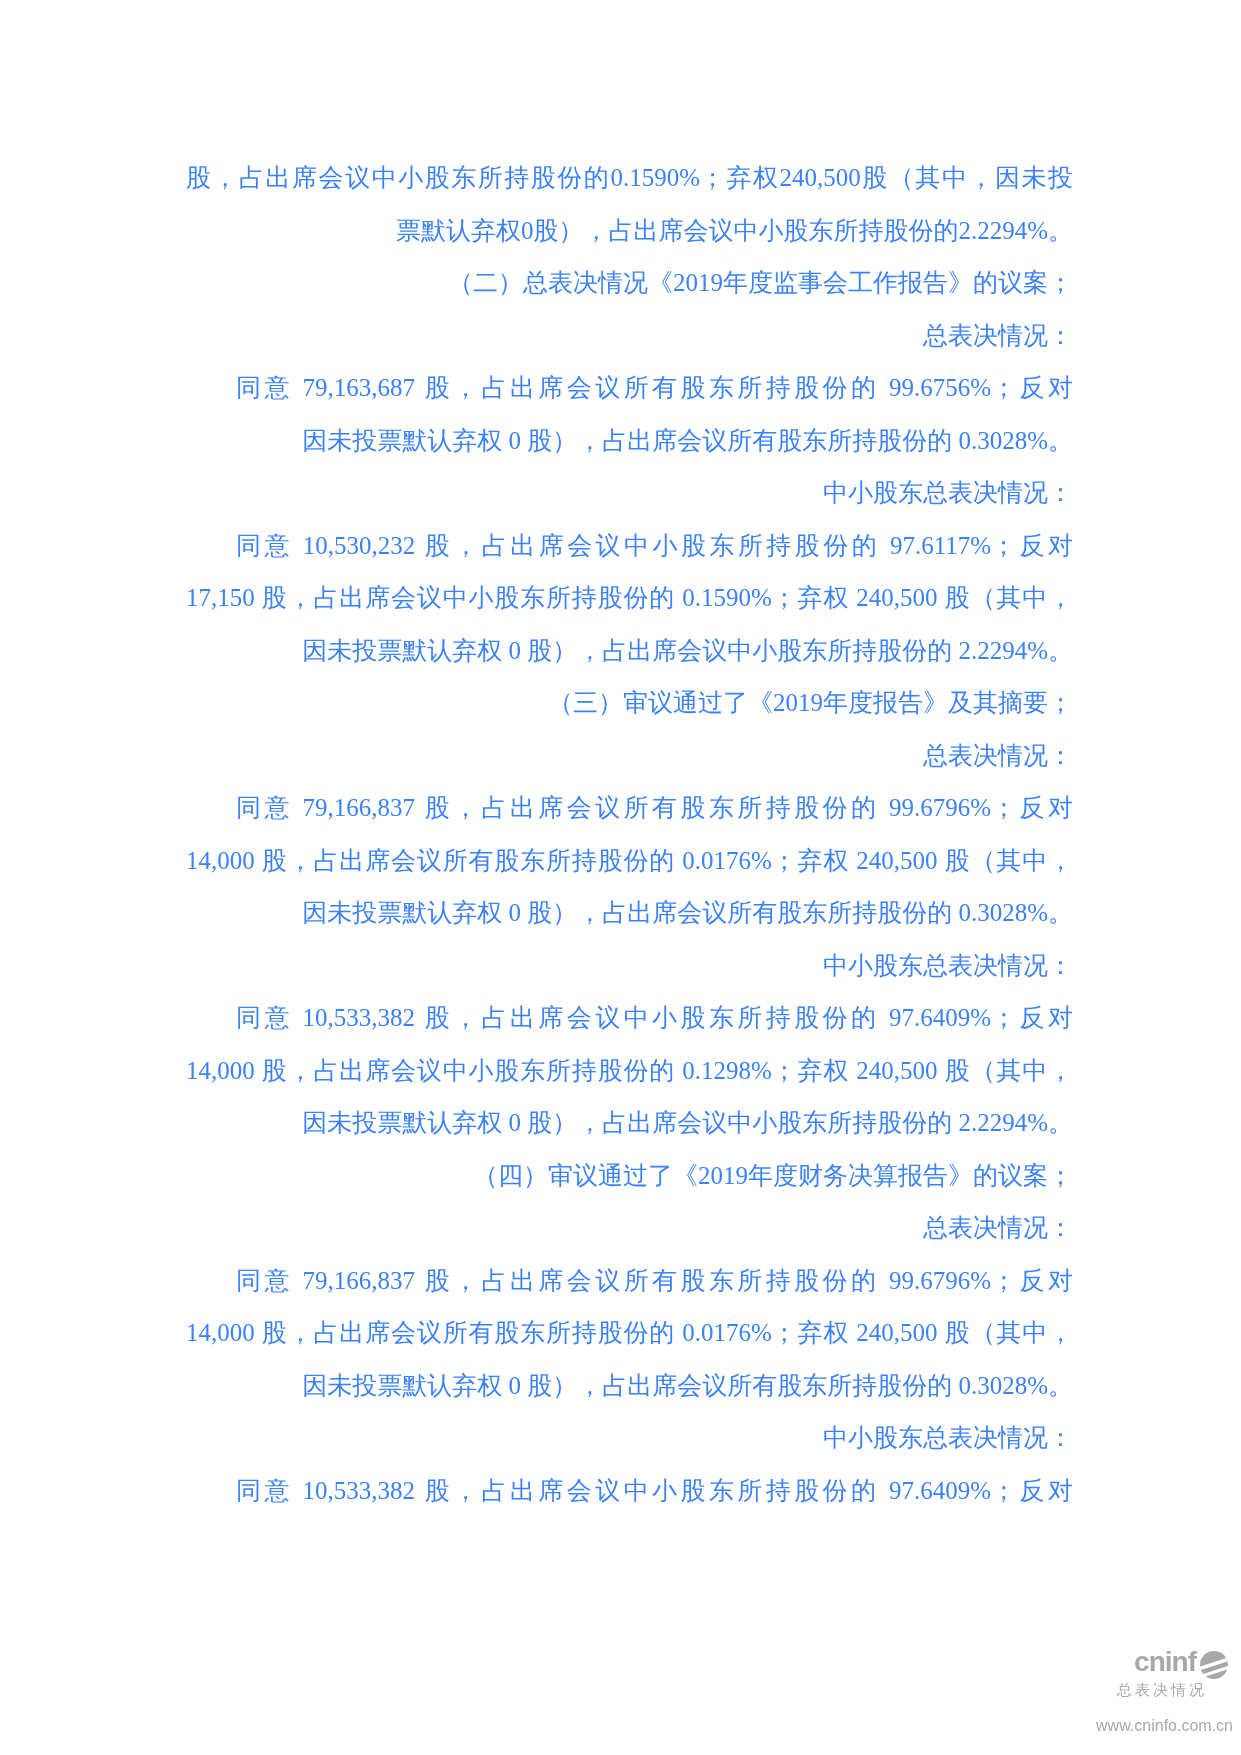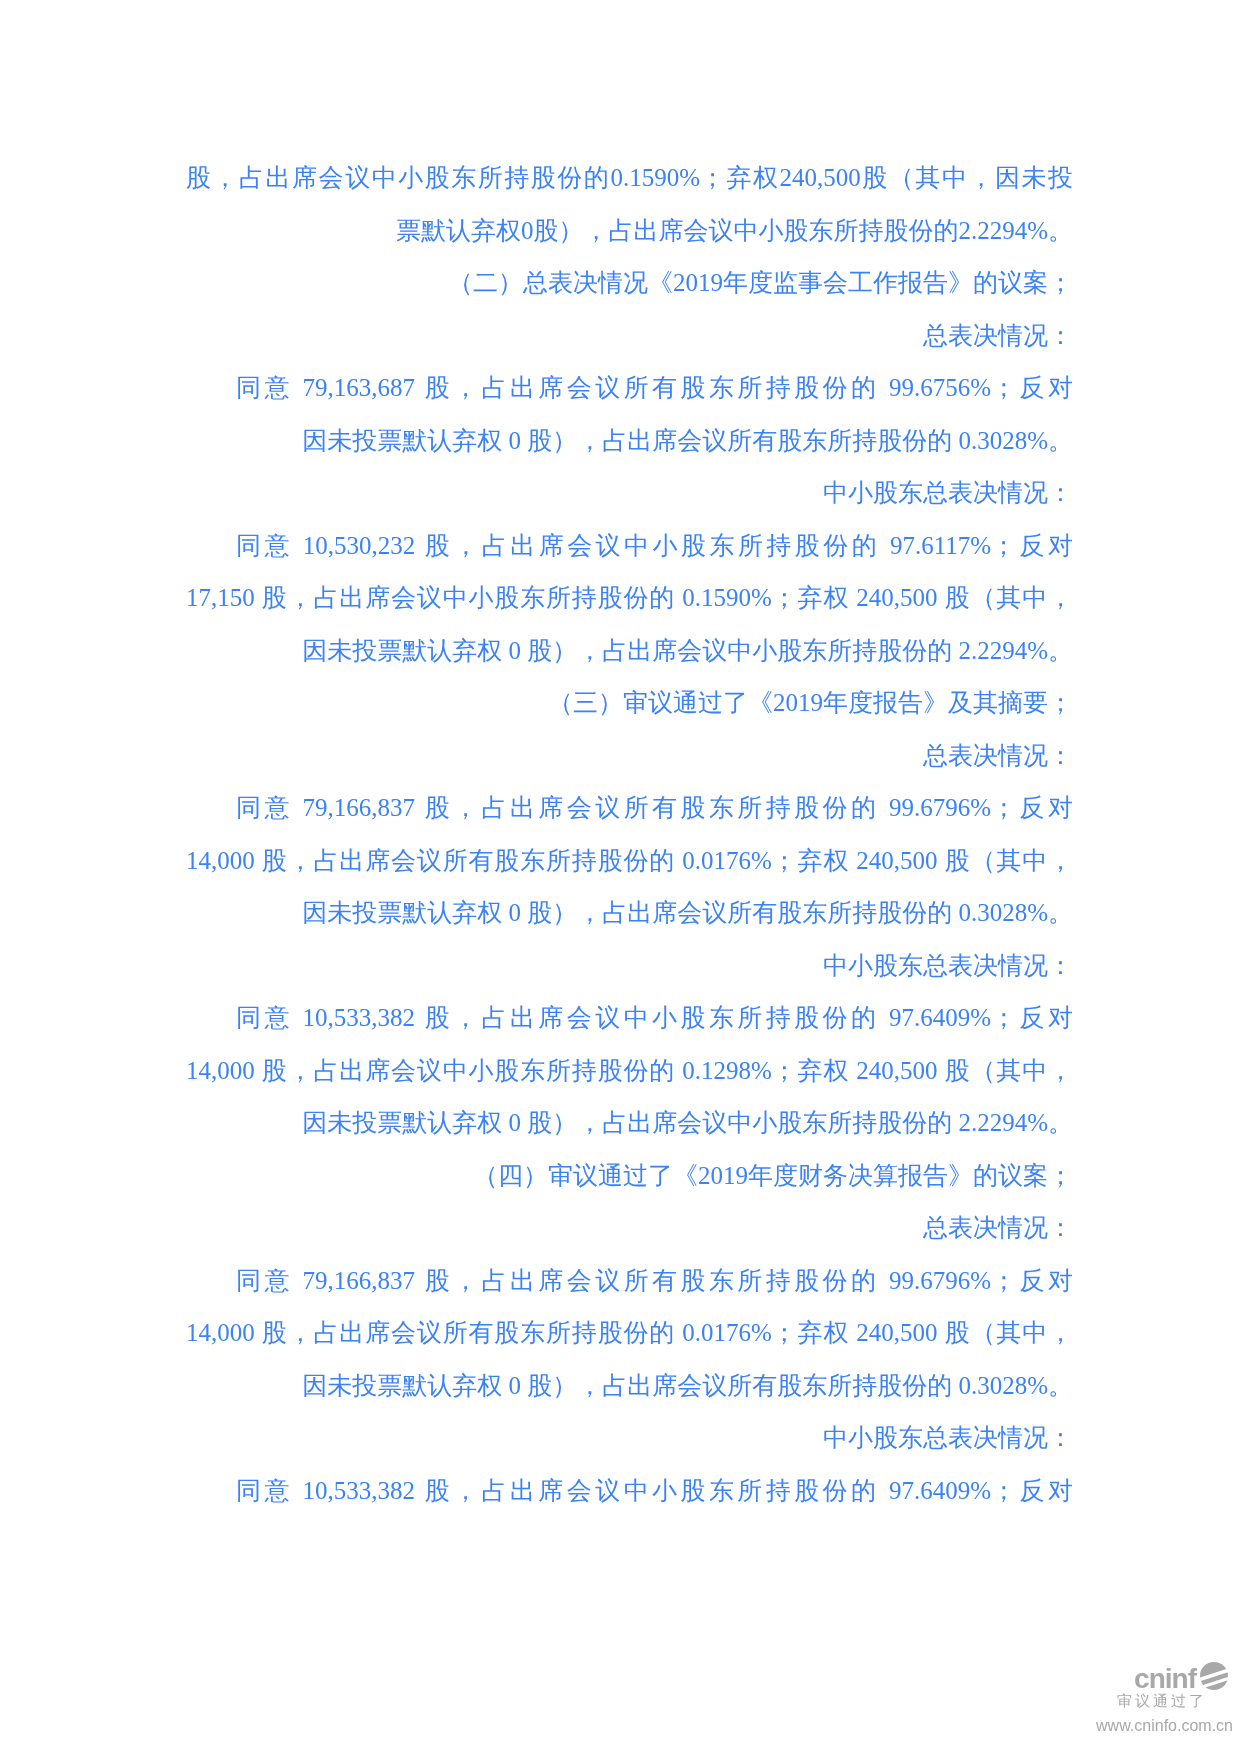--- a/index.html
+++ b/index.html
@@ -41,21 +41,21 @@
     position: absolute;
     right: 8px;
     bottom: 20px;
     text-align: right;
     color: #a8a8a8;
     font-family: "Liberation Sans", "DejaVu Sans", sans-serif;
     user-select: none;
   }
   .wm-row1 {
     display: flex;
-    align-items: flex-end;
+    align-items: flex-start;
     justify-content: flex-end;
     gap: 1px;
     padding-right: 2px;
   }
   .wm-logo-text {
     font-size: 28px;
     font-weight: bold;
     letter-spacing: -1px;
     line-height: 1;
     color: #a8a8a8;
@@ -65,21 +65,21 @@
     font-size: 15px;
     letter-spacing: 3px;
     line-height: 1.1;
     margin-top: 0px;
     padding-right: 26px;
     color: #a8a8a8;
   }
   .wm-url {
     font-size: 16px;
     line-height: 1.2;
-    margin-top: 6px;
+    margin-top: 17px;
     color: #a8a8a8;
   }
 </style>
 </head>
 <body>
 
 <div class="page">
 
   <div class="doc">
       <div class="line fill">股，占出席会议中小股东所持股份的0.1590%；弃权240,500股（其中，因未投</div>
@@ -112,17 +112,17 @@
 
   <div class="watermark">
     <div class="wm-row1">
       <span class="wm-logo-text">cninf</span>
       <svg class="wm-swirl" width="34" height="34" viewBox="0 0 34 34" aria-hidden="true">
         <circle cx="17" cy="17" r="14" fill="#a8a8a8"></circle>
         <rect x="-8" y="14.2" width="50" height="3.6" fill="#ffffff" transform="rotate(-18 17 17)"></rect>
         <rect x="-8" y="22.2" width="50" height="3.1" fill="#ffffff" transform="rotate(-18 17 17)"></rect>
       </svg>
     </div>
-    <div class="wm-cn">审议通过了</div>
+    <div class="wm-cn">总表决情况</div>
     <div class="wm-url">www.cninfo.com.cn</div>
   </div>
 
 </div>
 
 </body></html>

